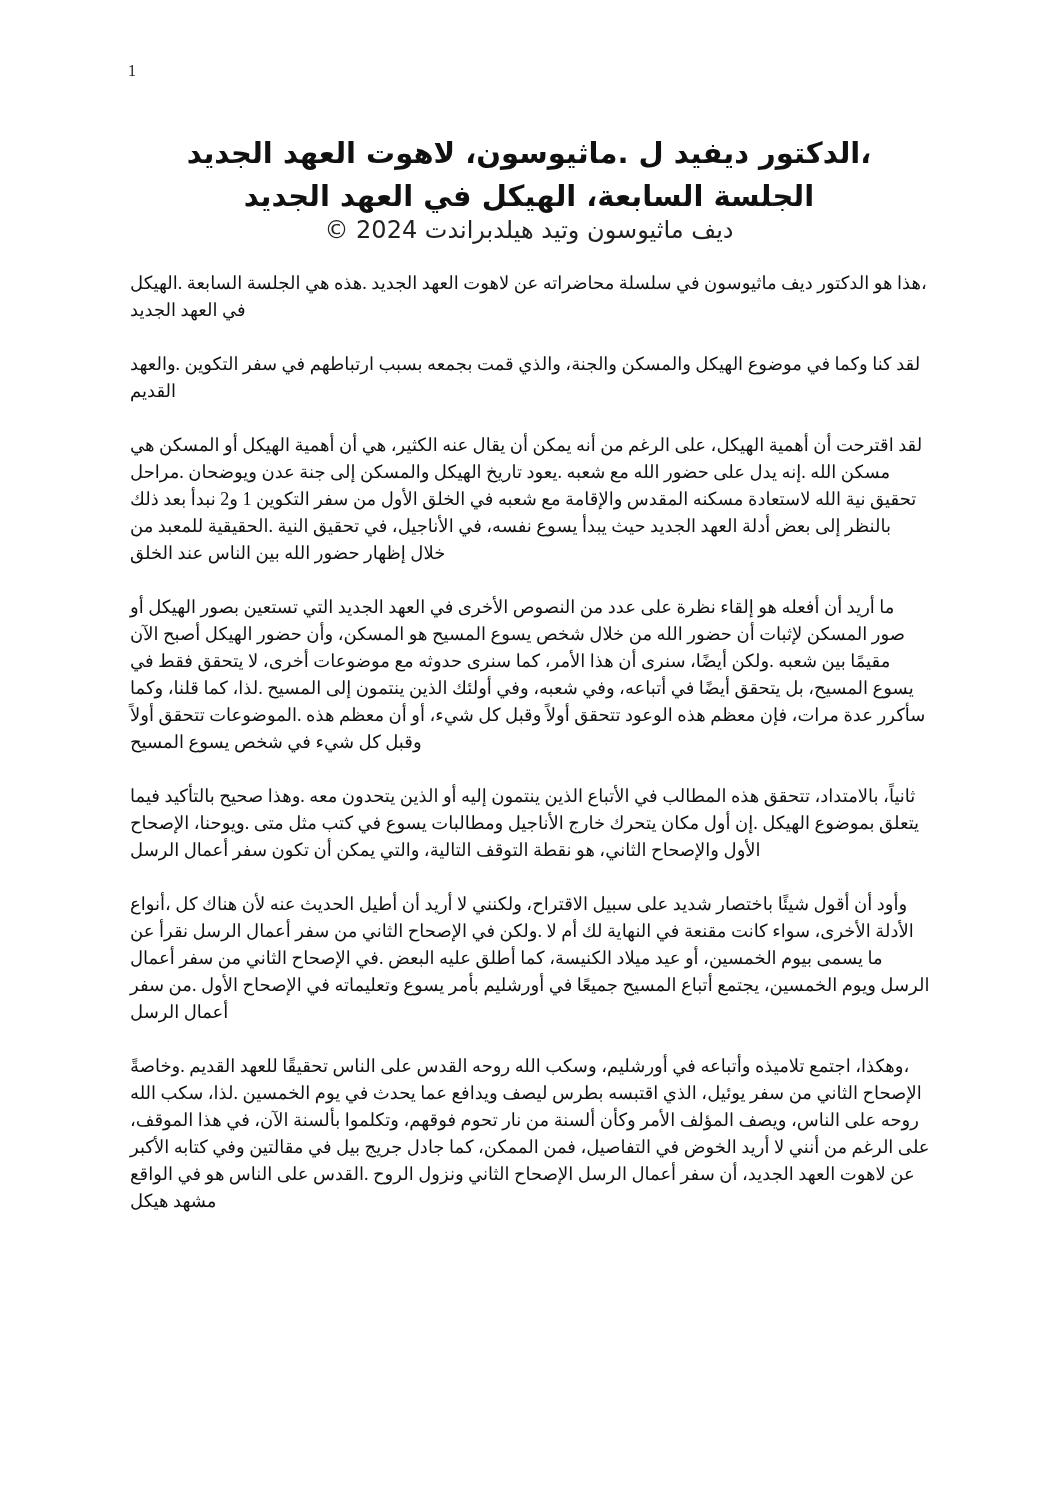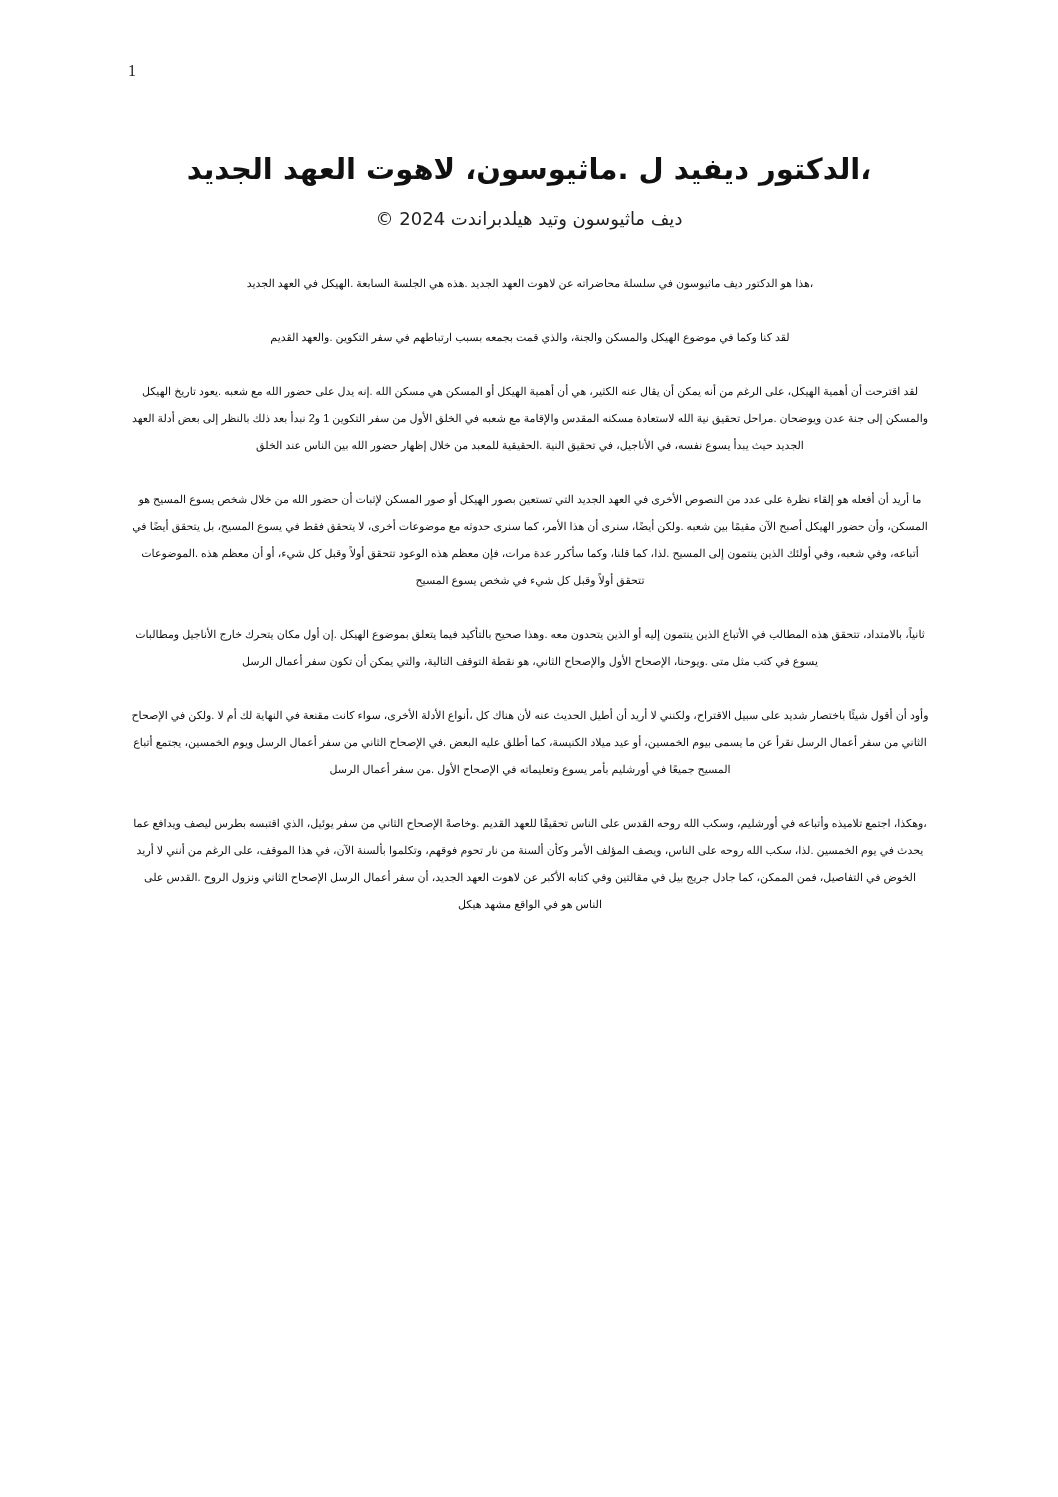--- a/index.html
+++ b/index.html
@@ -7,43 +7,44 @@
     .page-number {
       position: absolute; left: 128px; top: 62px;
       font-family: "Liberation Serif", serif; font-size: 16px; color: #222;
     }
     .title-block {
       position: absolute; left: 0; top: 132px; width: 1058px;
       text-align: center; direction: rtl;
     }
     .title-line {
       font-family: "DejaVu Sans", sans-serif; font-weight: bold;
-      font-size: 29px; line-height: 43px; color: #111; margin: 16px;
+      font-size: 29px; line-height: 43px; color: #111; margin: 0;
     }
     .copyright-line {
-      font-family: "DejaVu Sans", sans-serif; font-size: 18px;
-      line-height: 24px; color: #222; margin-top: 8px;
+      font-family: "DejaVu Sans", sans-serif; font-size: 24px;
+      line-height: 24px; color: #222; margin-top: 0px;
     }
     .body-text {
       position: absolute; left: 130px; width: 800px; top: 270px;
-      direction: rtl; text-align: center;
-      font-family: Liberation Sans, sans-serif; font-size: 11px; line-height: 27px;
+      direction: rtl; text-align: left;
+      font-family: Liberation Serif, serif; font-size: 18px; line-height: 27px;
       color: #111;
     }
     .para { margin: 0 0 27px 0; }
   </style>
 </head>
 <body>
 
 <div>
 
   <div class="page-number">1</div>
 
   <div class="title-block">
     <div class="title-line">،الدكتور ديفيد ل .ماثيوسون، لاهوت العهد الجديد</div>
+    <div class="title-line">الجلسة السابعة، الهيكل في العهد الجديد</div>
     <div class="copyright-line">ديف ماثيوسون وتيد هيلدبراندت 2024 ©</div>
   </div>
 
   <div class="body-text">
     <p class="para">،هذا هو الدكتور ديف ماثيوسون في سلسلة محاضراته عن لاهوت العهد الجديد .هذه هي الجلسة السابعة .الهيكل في العهد الجديد</p>
     <p class="para">لقد كنا وكما في موضوع الهيكل والمسكن والجنة، والذي قمت بجمعه بسبب ارتباطهم في سفر التكوين .والعهد القديم</p>
     <p class="para">لقد اقترحت أن أهمية الهيكل، على الرغم من أنه يمكن أن يقال عنه الكثير، هي أن أهمية الهيكل أو المسكن هي مسكن الله .إنه يدل على حضور الله مع شعبه .يعود تاريخ الهيكل والمسكن إلى جنة عدن ويوضحان .مراحل تحقيق نية الله لاستعادة مسكنه المقدس والإقامة مع شعبه في الخلق الأول من سفر التكوين 1 و2 نبدأ بعد ذلك بالنظر إلى بعض أدلة العهد الجديد حيث يبدأ يسوع نفسه، في الأناجيل، في تحقيق النية .الحقيقية للمعبد من خلال إظهار حضور الله بين الناس عند الخلق</p>
     <p class="para">ما أريد أن أفعله هو إلقاء نظرة على عدد من النصوص الأخرى في العهد الجديد التي تستعين بصور الهيكل أو صور المسكن لإثبات أن حضور الله من خلال شخص يسوع المسيح هو المسكن، وأن حضور الهيكل أصبح الآن مقيمًا بين شعبه .ولكن أيضًا، سنرى أن هذا الأمر، كما سنرى حدوثه مع موضوعات أخرى، لا يتحقق فقط في يسوع المسيح، بل يتحقق أيضًا في أتباعه، وفي شعبه، وفي أولئك الذين ينتمون إلى المسيح .لذا، كما قلنا، وكما سأكرر عدة مرات، فإن معظم هذه الوعود تتحقق أولاً وقبل كل شيء، أو أن معظم هذه .الموضوعات تتحقق أولاً وقبل كل شيء في شخص يسوع المسيح</p>
     <p class="para">ثانياً، بالامتداد، تتحقق هذه المطالب في الأتباع الذين ينتمون إليه أو الذين يتحدون معه .وهذا صحيح بالتأكيد فيما يتعلق بموضوع الهيكل .إن أول مكان يتحرك خارج الأناجيل ومطالبات يسوع في كتب مثل متى .ويوحنا، الإصحاح الأول والإصحاح الثاني، هو نقطة التوقف التالية، والتي يمكن أن تكون سفر أعمال الرسل</p>
     <p class="para">وأود أن أقول شيئًا باختصار شديد على سبيل الاقتراح، ولكنني لا أريد أن أطيل الحديث عنه لأن هناك كل ،أنواع الأدلة الأخرى، سواء كانت مقنعة في النهاية لك أم لا .ولكن في الإصحاح الثاني من سفر أعمال الرسل نقرأ عن ما يسمى بيوم الخمسين، أو عيد ميلاد الكنيسة، كما أطلق عليه البعض .في الإصحاح الثاني من سفر أعمال الرسل ويوم الخمسين، يجتمع أتباع المسيح جميعًا في أورشليم بأمر يسوع وتعليماته في الإصحاح الأول .من سفر أعمال الرسل</p>

